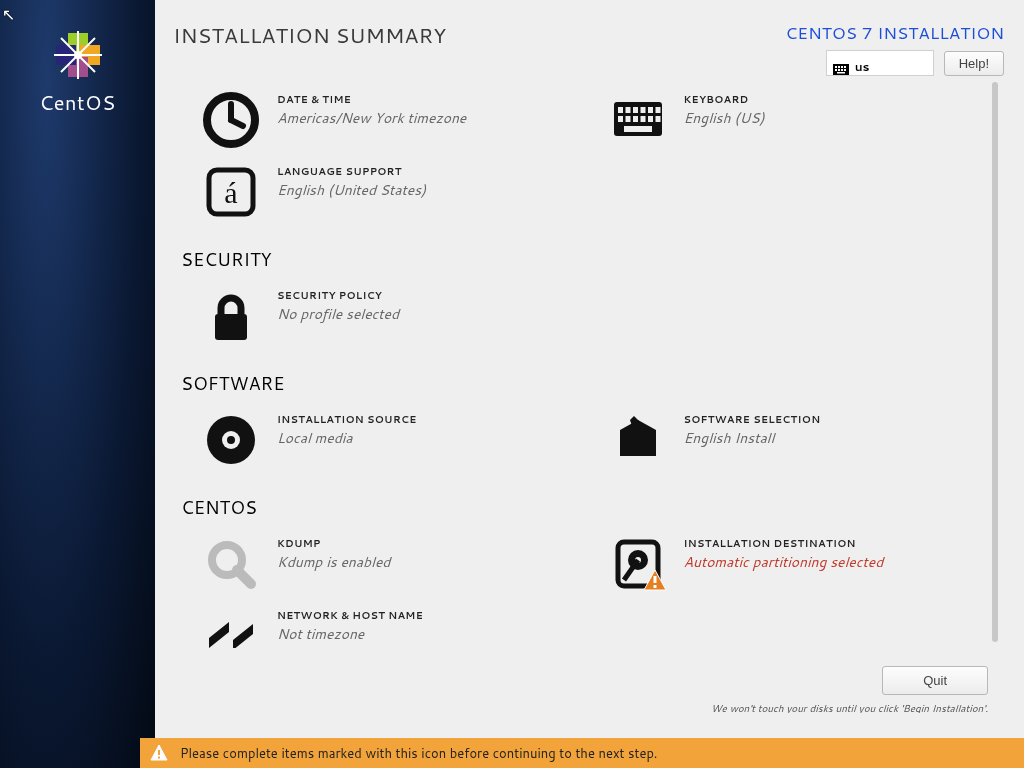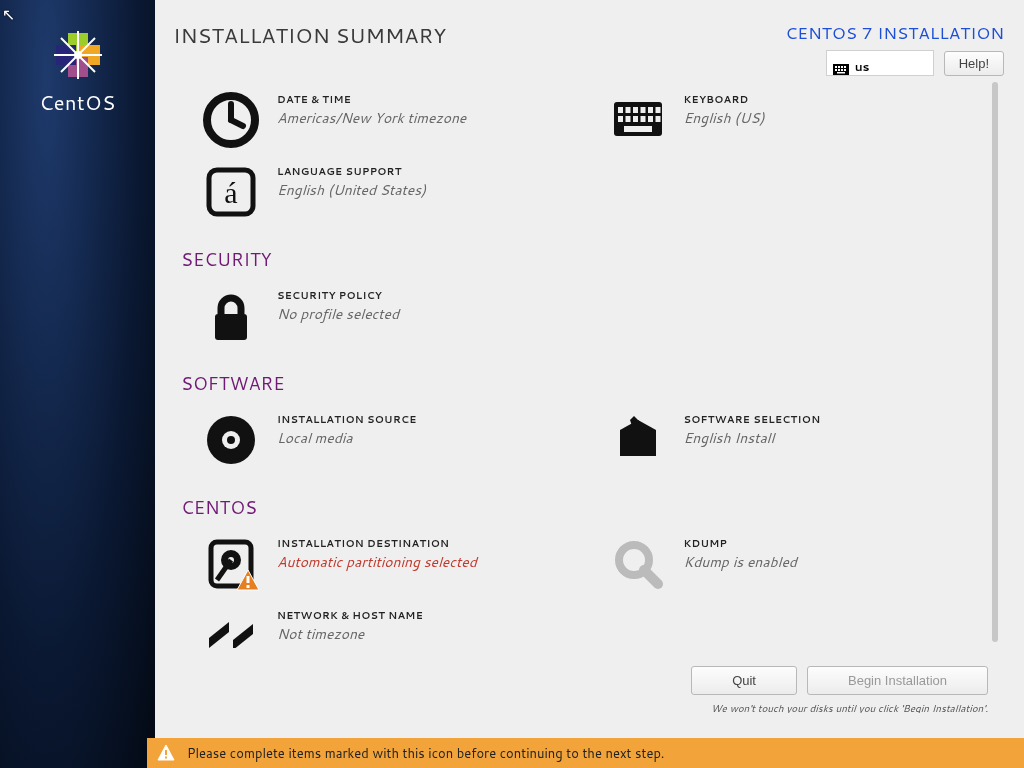--- a/index.html
+++ b/index.html
@@ -59,21 +59,21 @@
     position: absolute;
     top: 70px; left: 18px; right: 18px; bottom: 55px;
     overflow: hidden;
   }
   .scroll-area {
     position:absolute; top:0; left:0; right:0; bottom:65px;
     overflow:hidden;
     padding-right: 20px;
   }
   .category-title {
-    font-size: 18px; color: #701a75; font-weight: 500;
+    font-size: 18px; color: #000000; font-weight: 500;
     margin: 18px 0 8px 8px;
   }
   .spokes-row { display:flex; }
   .spokes-col { flex:1; }
   .spoke {
     display: flex; align-items: flex-start; gap: 18px;
     padding: 8px 0 8px 30px;
     cursor: pointer;
   }
   .spoke-icon { width: 56px; height: 56px; flex-shrink:0; display:flex; align-items:center; justify-content:center;}
@@ -87,21 +87,21 @@
   .bottom-buttons {
     position:absolute; bottom:18px; right:18px;
     display:flex; gap:10px;border-radius:13px;
   }
   .bottom-buttons .btn { padding: 6px 40px;}
   .bottom-hint {
     position: absolute; bottom: -2px; right: 18px;
     font-size: 10px; font-style: italic; color: #555;
   }
   .warning-bar {
-    position: absolute; left:147px; right:0; bottom:0; height:30px;
+    position: absolute; left:140px; right:0; bottom:0; height:30px;
     background: #f2a33a;
     display:flex; align-items:center; gap:12px;
     padding-left:10px;
     font-size: 13px; color: #222;
   }
   .cursor {
     position:absolute; left:2px; top:2px; z-index:1000;
     font-size:16px; color:#fff; text-shadow: 0 0 2px #000;
     pointer-events:none;
   }
@@ -267,51 +267,51 @@
               </div>
             </div>
           </div>
         </div>
         <div class="category-title">CENTOS</div>
         <div class="spokes-row">
           <div class="spokes-col">
             <div class="spoke">
               <div class="spoke-icon">
                 <svg width="56" height="56" viewBox="0 0 56 56">
+                  <circle cx="24" cy="24" r="15" fill="none" stroke="#bbb" stroke-width="8"></circle>
+                  <line x1="34" y1="34" x2="48" y2="48" stroke="#bbb" stroke-width="10" stroke-linecap="round"></line>
+                </svg>
+              </div>
+              <div>
+                <div class="spoke-title">KDUMP</div>
+                <div class="spoke-status">Kdump is enabled</div>
+              </div>
+            </div>
+          </div>
+          <div class="spokes-col">
+            <div class="spoke">
+              <div class="spoke-icon">
+                <svg width="56" height="56" viewBox="0 0 56 56">
                   <rect x="8" y="6" width="40" height="44" rx="6" fill="none" stroke="#111" stroke-width="5"></rect>
                   <circle cx="28" cy="24" r="10" fill="#111"></circle>
                   <circle cx="28" cy="24" r="3" fill="#efefef"></circle>
                   <line x1="28" y1="24" x2="14" y2="44" stroke="#111" stroke-width="5"></line>
                   <g transform="translate(34,34)">
                     <path d="M11 0 L22 20 L0 20 Z" fill="#e67e22" stroke="#fff" stroke-width="1" stroke-linejoin="round"></path>
                     <rect x="9.5" y="6" width="3" height="7" fill="#fff"></rect>
                     <rect x="9.5" y="15" width="3" height="3" fill="#fff"></rect>
                   </g>
                 </svg>
               </div>
               <div>
                 <div class="spoke-title">INSTALLATION DESTINATION</div>
                 <div class="spoke-status warn">Automatic partitioning selected</div>
               </div>
             </div>
           </div>
-          <div class="spokes-col">
-            <div class="spoke">
-              <div class="spoke-icon">
-                <svg width="56" height="56" viewBox="0 0 56 56">
-                  <circle cx="24" cy="24" r="15" fill="none" stroke="#bbb" stroke-width="8"></circle>
-                  <line x1="34" y1="34" x2="48" y2="48" stroke="#bbb" stroke-width="10" stroke-linecap="round"></line>
-                </svg>
-              </div>
-              <div>
-                <div class="spoke-title">KDUMP</div>
-                <div class="spoke-status">Kdump is enabled</div>
-              </div>
-            </div>
-          </div>
         </div>
         <div class="spokes-row">
           <div class="spokes-col">
             <div class="spoke">
               <div class="spoke-icon">
                 <svg width="56" height="56" viewBox="0 0 56 56">
                   <path d="M6 30 L26 14 L26 24 L6 40 Z" fill="#111"></path>
                   <path d="M50 26 L30 42 L30 32 L50 16 Z" fill="#111"></path>
                 </svg>
               </div>
@@ -321,21 +321,20 @@
               </div>
             </div>
           </div>
           <div class="spokes-col"></div>
         </div>
       </div>
     <div class="scrollbar"></div>
 
     <div class="bottom-buttons">
       <button class="btn">Quit</button>
-      <button class="btn btn-disabled">Begin Installation</button>
     </div>
     <div class="bottom-hint">We won't touch your disks until you click 'Begin Installation'.</div>
   </div>
 </div>
 
 <div class="warning-bar">
   <svg width="18" height="18" viewBox="0 0 18 18">
     <path d="M9 1 L17 16 L1 16 Z" fill="#fff" stroke="#fff" stroke-linejoin="round"></path>
     <rect x="8" y="6" width="2" height="5" fill="#f2a33a"></rect>
     <rect x="8" y="12.5" width="2" height="2" fill="#f2a33a"></rect>

